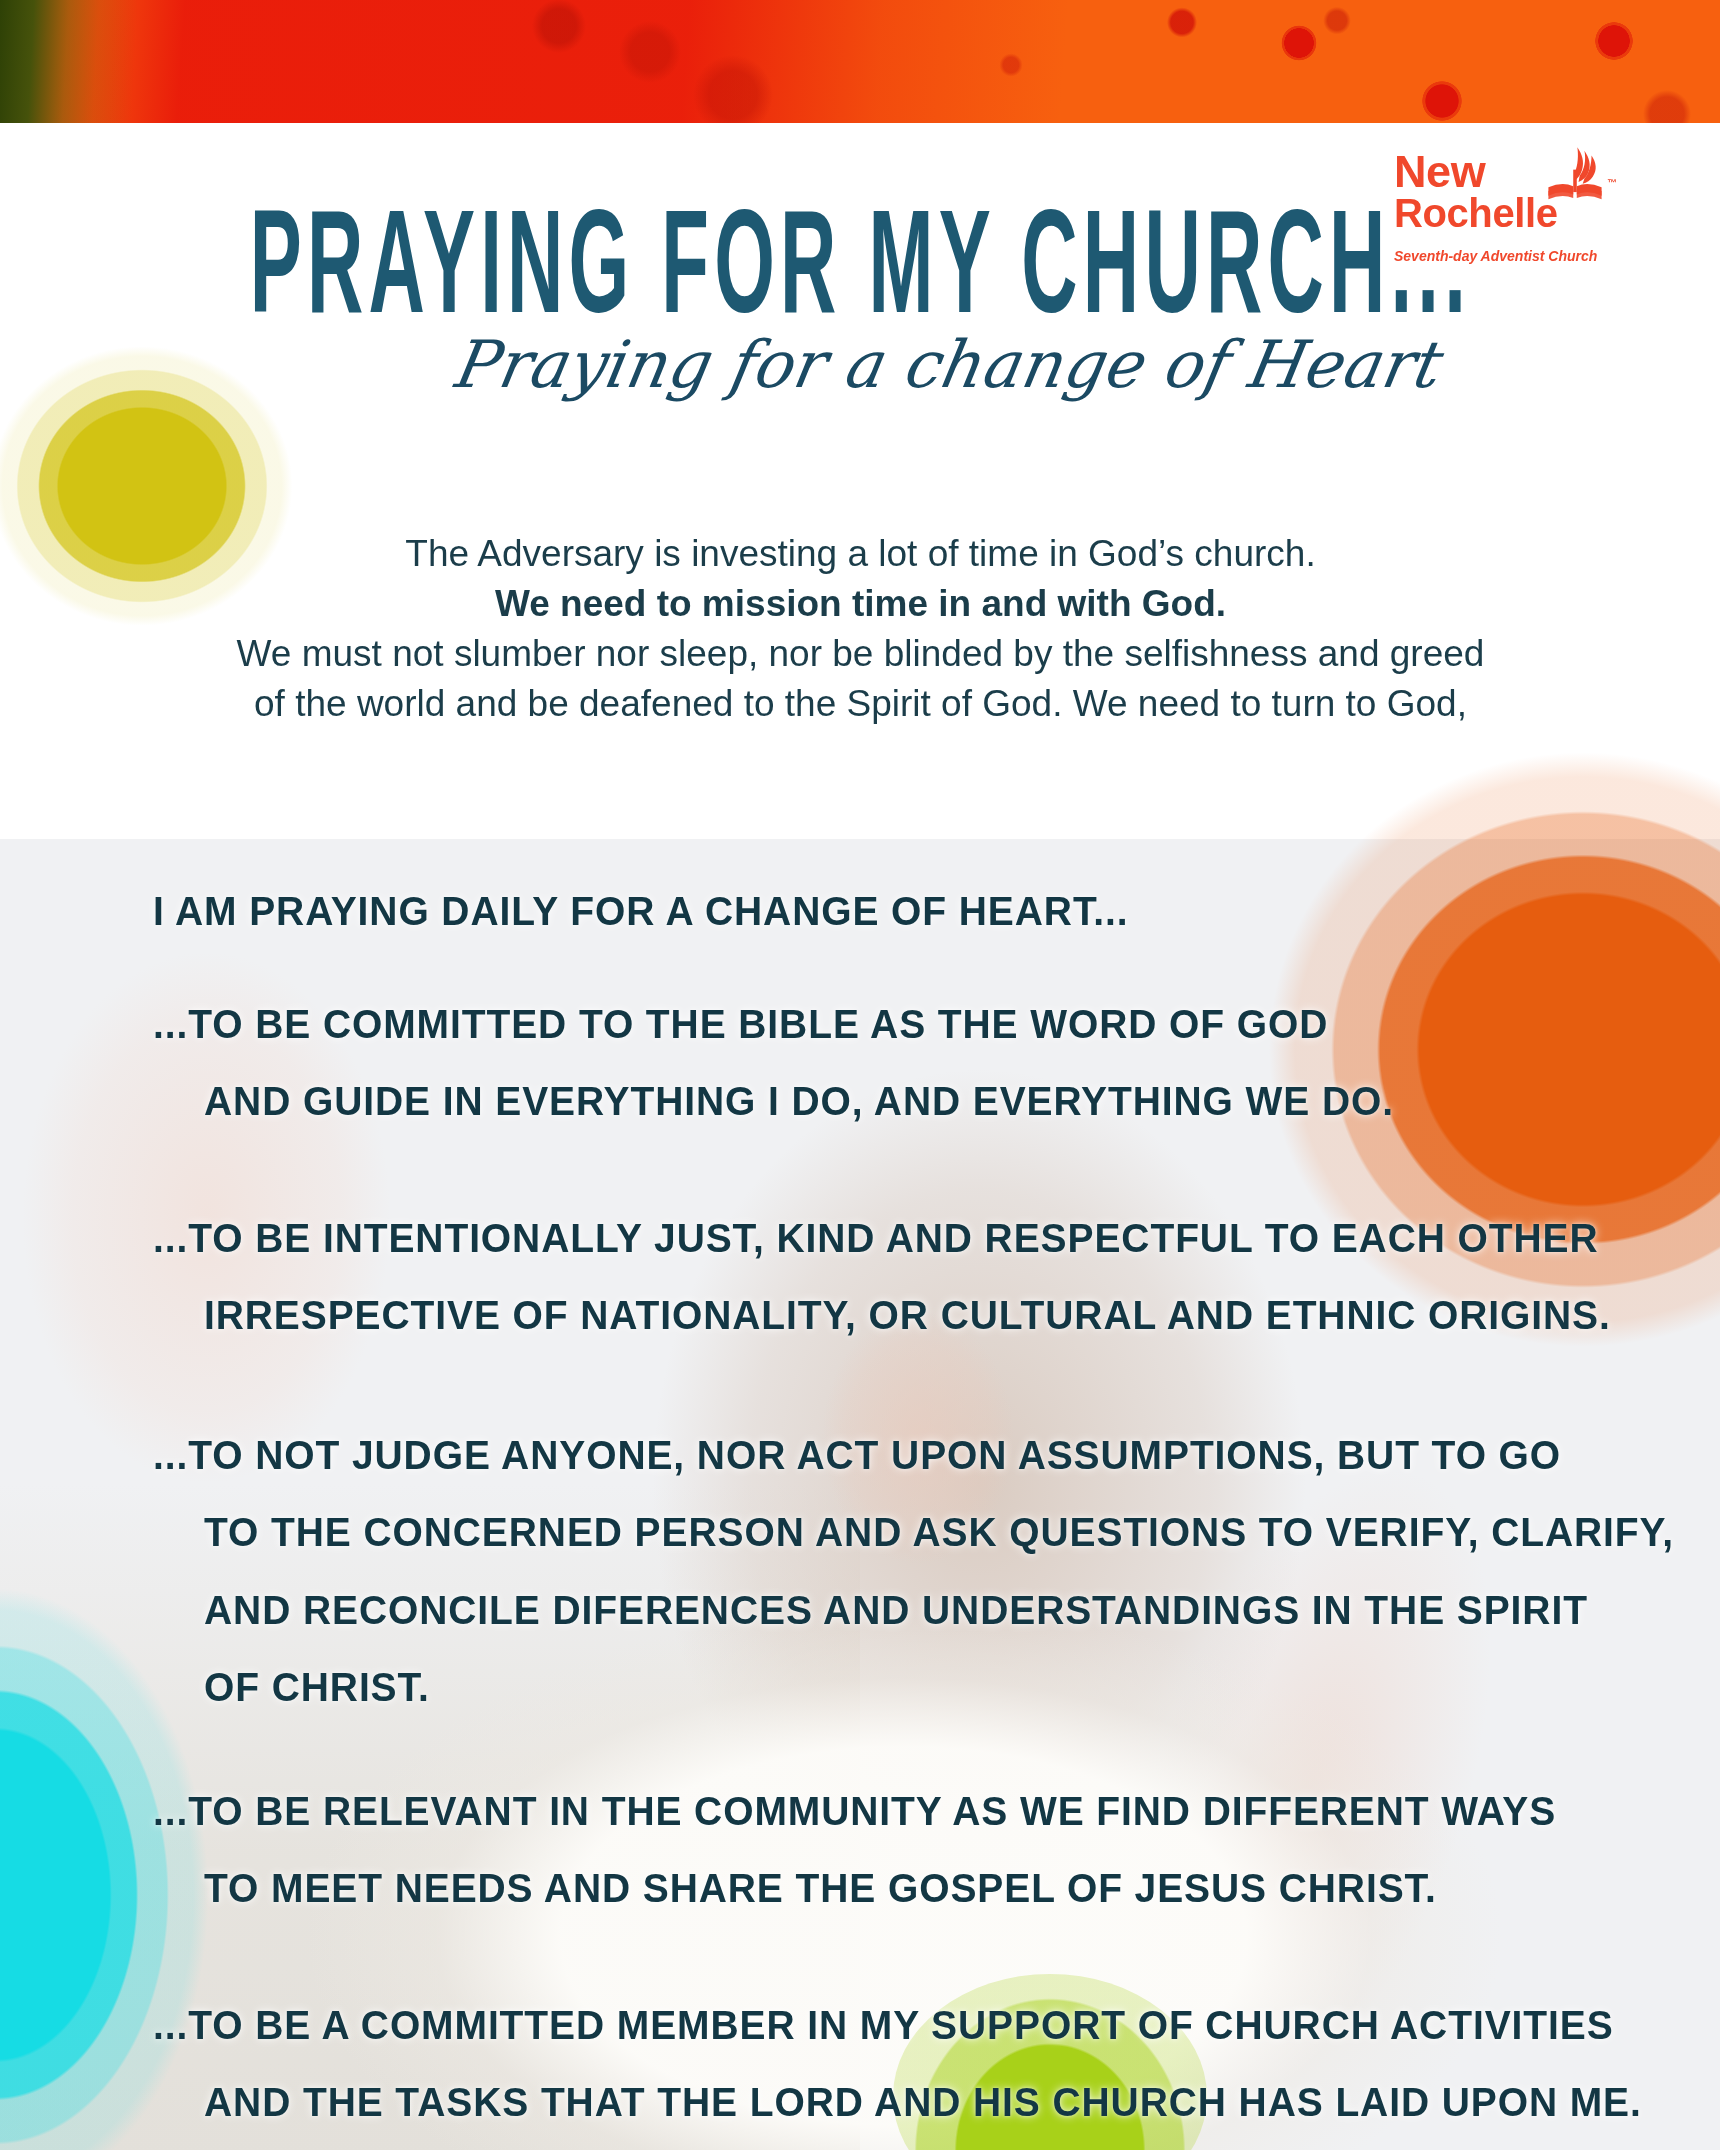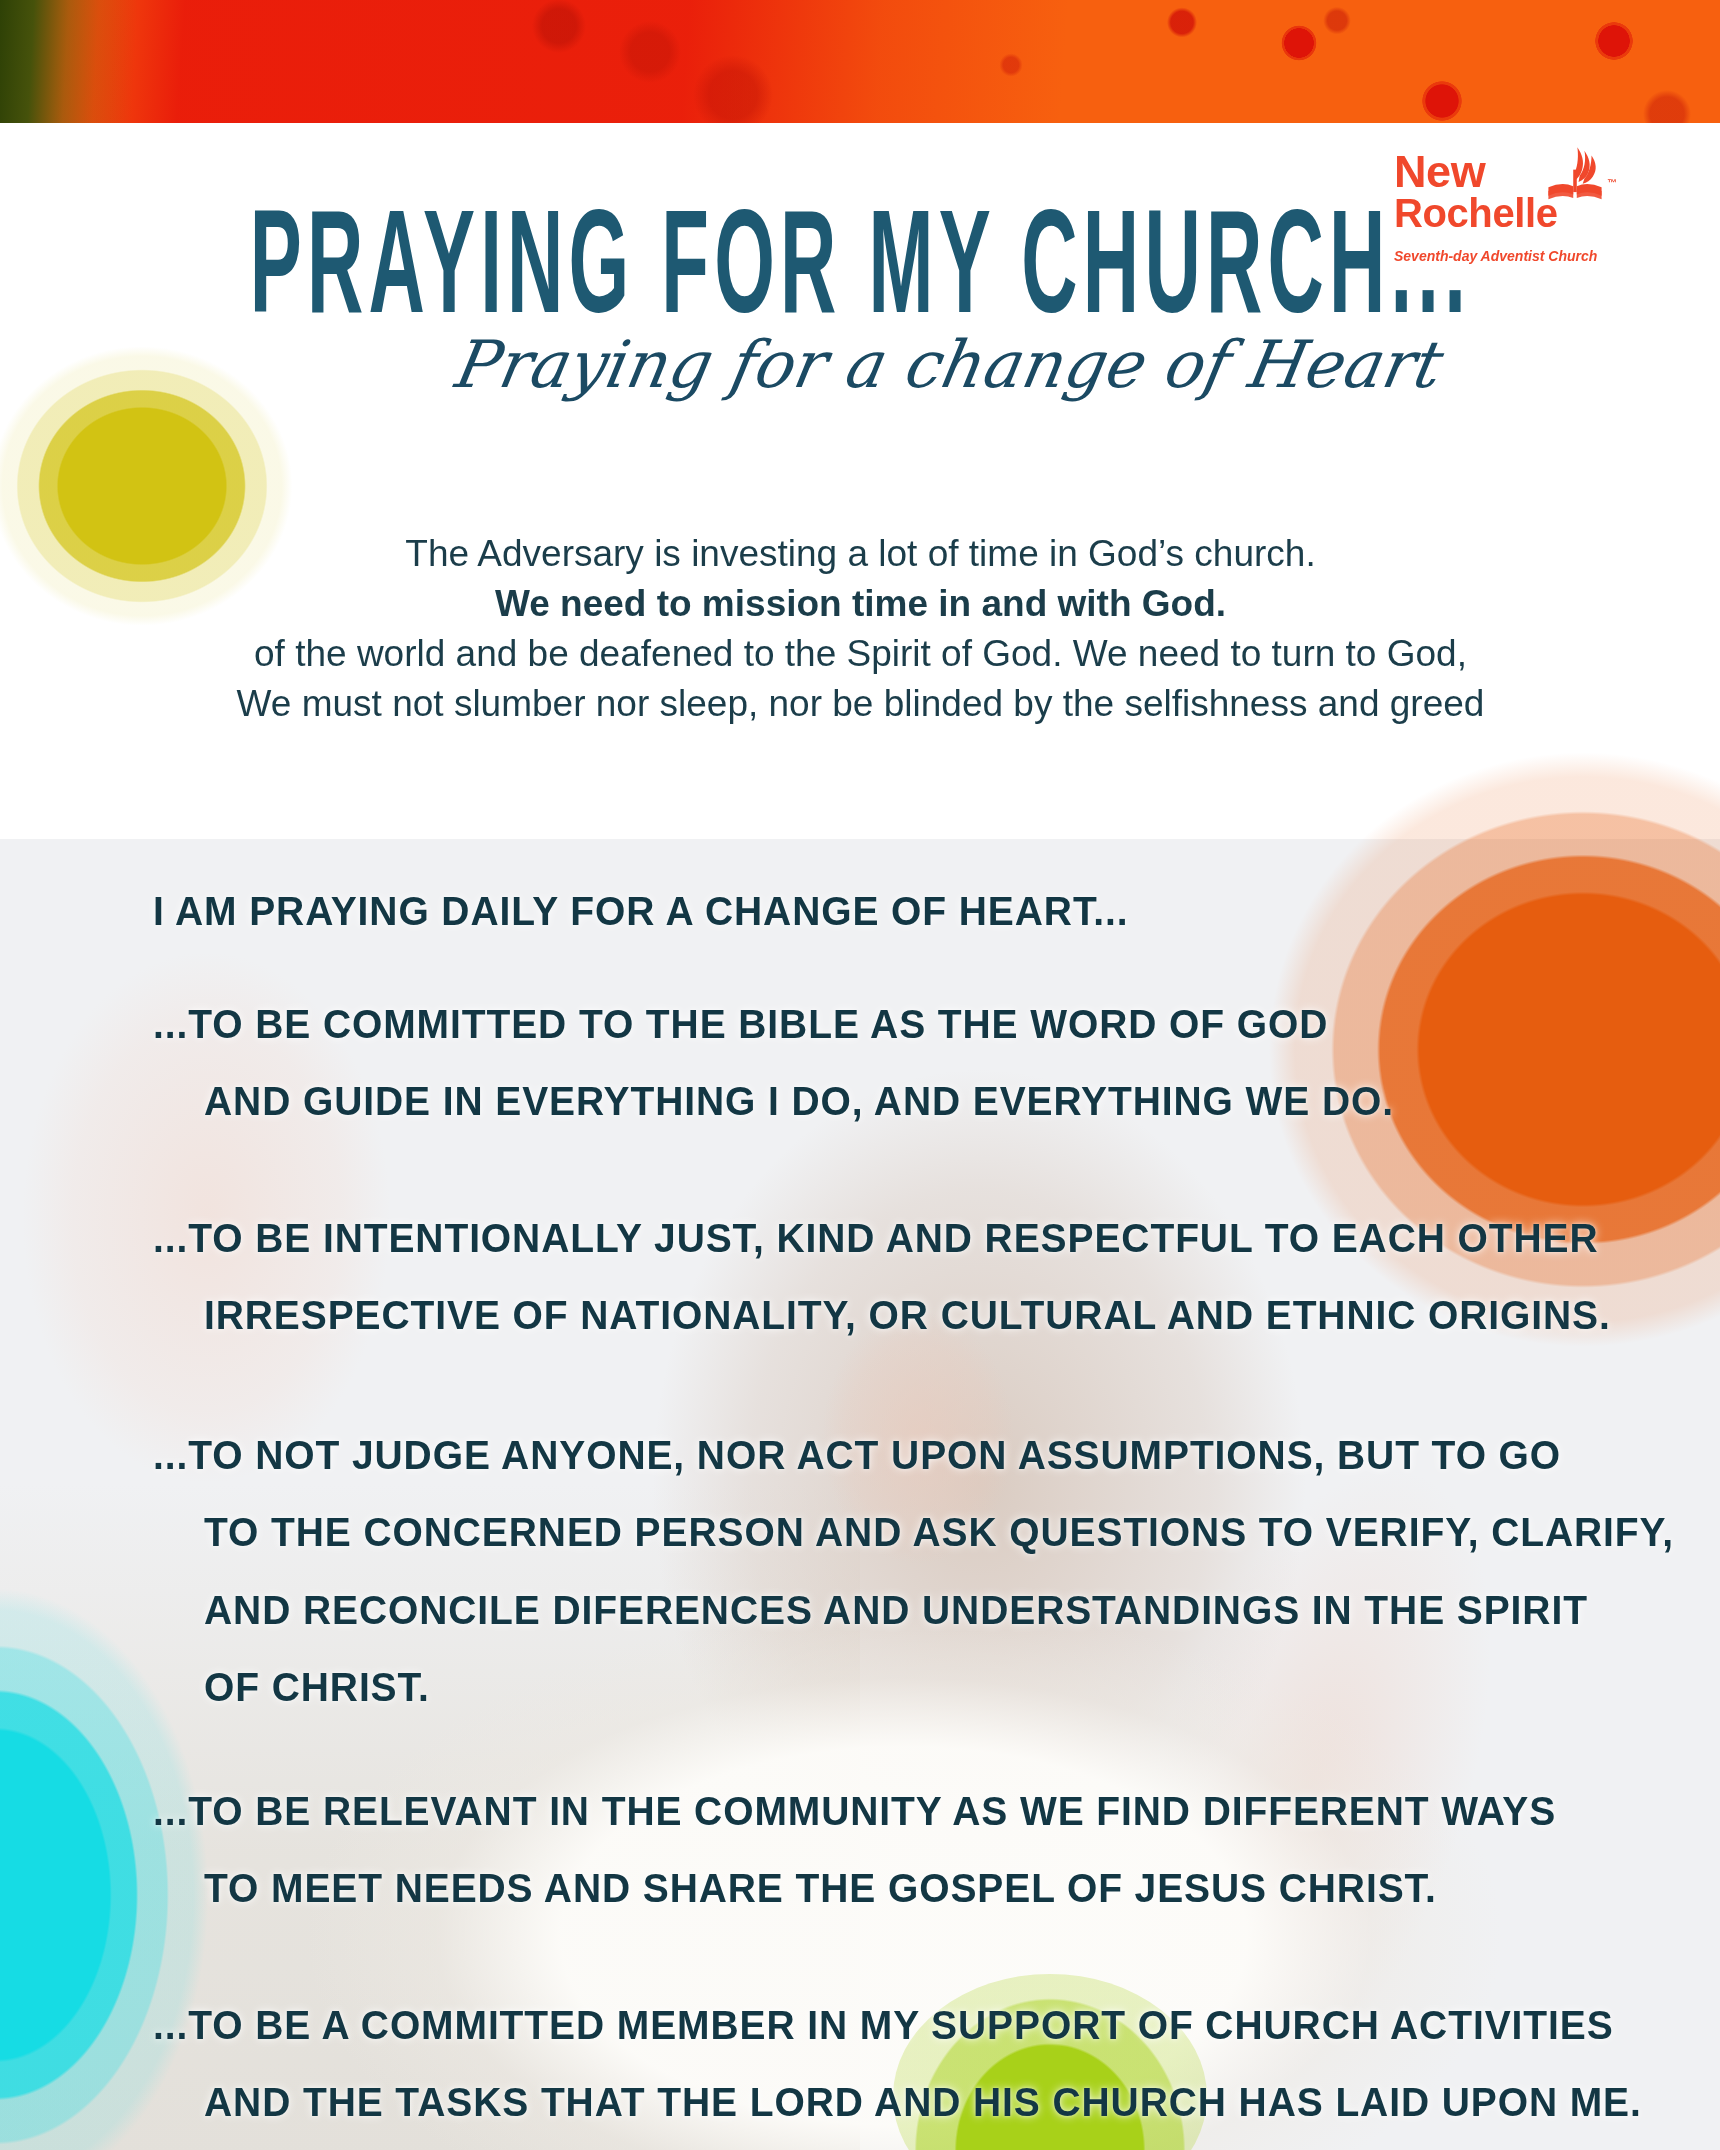--- a/index.html
+++ b/index.html
@@ -138,22 +138,22 @@
     </svg>
     <span class="logo-tm" data-interactable="false">™</span>
   </div>
 
   <h1 class="title" data-interactable="false">PRAYING FOR MY CHURCH...</h1>
   <div class="subtitle" data-interactable="false">Praying for a change of Heart</div>
 
   <div class="intro" data-interactable="false">
     <div data-interactable="false">The Adversary is investing a lot of time in God’s church.</div>
     <div class="b" data-interactable="false">We need to mission time in and with God.</div>
+    <div data-interactable="false">We must not slumber nor sleep, nor be blinded by the selfishness and greed</div>
     <div data-interactable="false">of the world and be deafened to the Spirit of God. We need to turn to God,</div>
-    <div data-interactable="false">We must not slumber nor sleep, nor be blinded by the selfishness and greed</div>
   </div>
 
   <div class="prayer-heading" style="top:872px;" data-interactable="false">I AM PRAYING DAILY FOR A CHANGE OF HEART...</div>
 
   <div class="prayer-item" style="top:985px;" data-interactable="false">
     <div class="pline" data-interactable="false">...TO BE COMMITTED TO THE BIBLE AS THE WORD OF GOD</div>
     <div class="pline cont" data-interactable="false">AND GUIDE IN EVERYTHING I DO, AND EVERYTHING WE DO.</div>
   </div>
 
   <div class="prayer-item" style="top:1199px;" data-interactable="false">

